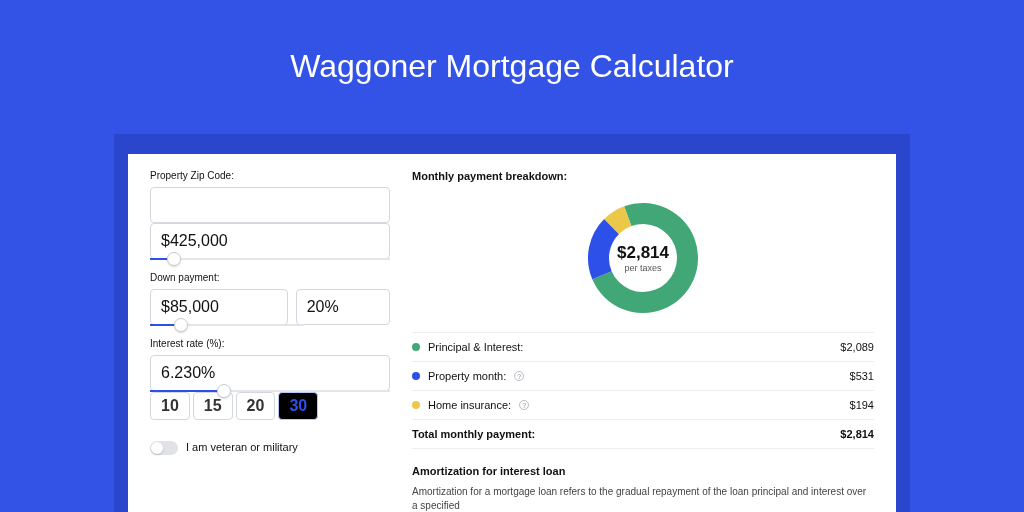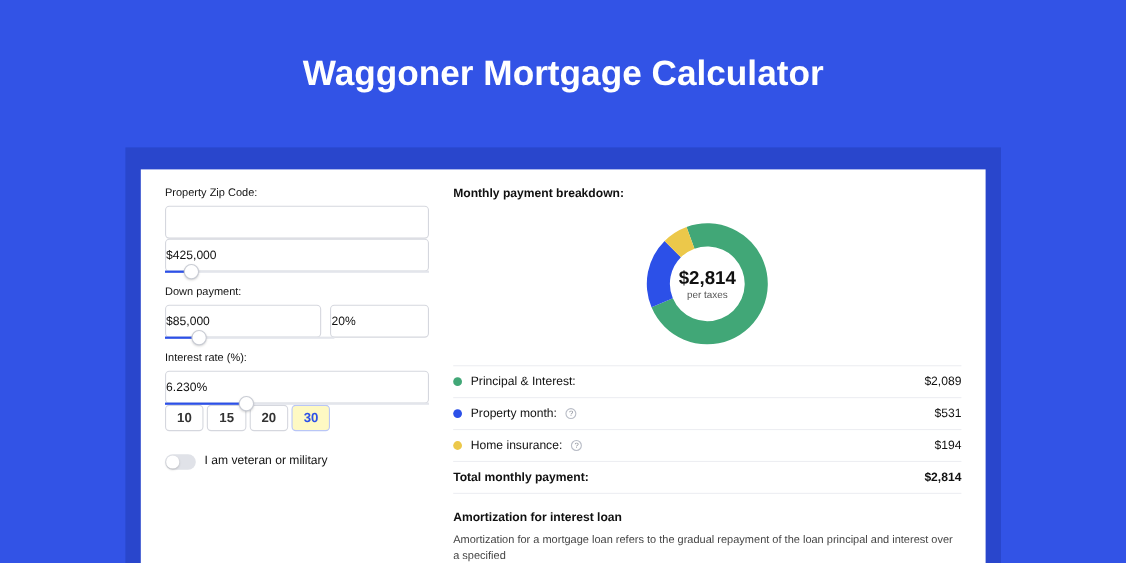--- a/index.html
+++ b/index.html
@@ -8,21 +8,21 @@
     height: 512px;
     background: #3253e6;
     font-family: -apple-system, BlinkMacSystemFont, "Segoe UI", Arial, sans-serif;
     overflow: hidden;
     position: relative;
   }
   .page-title {
     text-align: center;
     color: #ffffff;
     font-size: 32px;
-    font-weight: 700;
+    font-weight: 400;
     padding-top: 48px;
     padding-bottom: 28px;
   }
   .shadow-panel {
     position: absolute;
     top: 134px;
     left: 114px;
     right: 114px;
     height: 400px;
     background: #2946cc;
@@ -45,22 +45,22 @@
   .form-label {
     font-size: 10px;
     color: #111;
     margin-top: 4px;
     margin-bottom: 6px;
   }
   .input {
     width: 100%;
     border: 1px solid #d5d7de;
     border-radius: 4px;
-    padding: 8px 0;
-    font-size: 11px;
+    padding: 8px 10px;
+    font-size: 16px;
     color: #111;
     background: #fff;
   }
   .input-row { display: flex; gap: 8px; }
   .input-row .input:first-child { flex: 1.6; }
   .input-row .input:last-child { flex: 1; }
   .slider-track {
     position: relative;
     height: 2px;
     background: #e3e5eb;
@@ -82,28 +82,28 @@
     background: #fff;
     border: 1px solid #c9ccd4;
     border-radius: 50%;
     box-shadow: 0 1px 2px rgba(0,0,0,0.15);
   }
   .period-group { display: flex; gap: 3px; margin-bottom: 14px; }
   .period-btn {
     border: 1px solid #d5d7de;
     border-radius: 4px;
     padding: 4px 10px;
-    font-size: 12px;
+    font-size: 16px;
     font-weight: 600;
     color: #333;
     background: #fff;
     text-align: center;
   }
   .period-btn.active {
-    background: #fef9c3;
+    background: #000000;
     border-color: #b9c6f6;
     color: #2c50e8;
   }
   .toggle-row { display: flex; align-items: flex-start; gap: 8px; margin-top: 21px; }
   .toggle {
     width: 28px;
     height: 14px;
     background: #e0e2e8;
     border-radius: 7px;
     position: relative;

